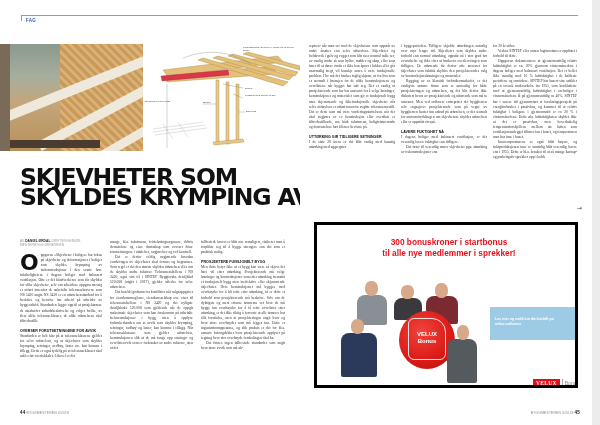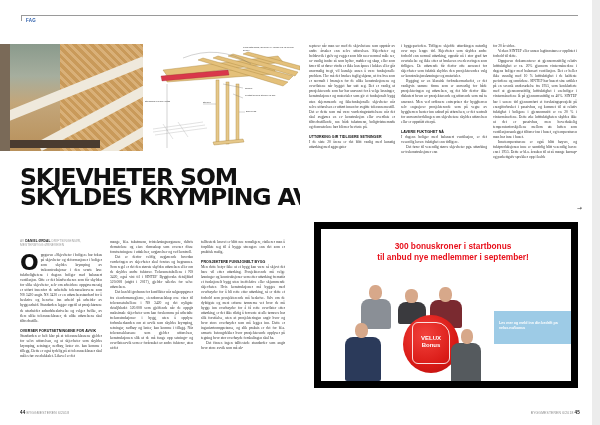--- a/index.html
+++ b/index.html
@@ -33,21 +33,21 @@
   .col p { text-indent: 5px; margin: 0; }
   .col p.noindent { text-indent: 0; }
   .col h3 { font-family: "Liberation Sans", sans-serif; font-weight: bold; font-size: 3.6px; line-height: 4.6px; color: #111; text-transform: uppercase; margin-top: 5px; margin-bottom: 0.5px; letter-spacing: 0.05px; text-align: left; }
   .dropcap { float: left; font-family: "DejaVu Sans", sans-serif; font-weight: 900; font-size: 22px; line-height: 17px; color: #111; margin: 1px 2px 0 0; }
 
   .folio-l { position: absolute; left: 20px; top: 410px; font-family: "Liberation Sans", sans-serif; font-size: 3.3px; color: #888; letter-spacing: 0.2px; }
   .folio-l b, .folio-r b { color: #111; font-size: 4.5px; }
   .folio-r { position: absolute; right: 12px; top: 410px; font-family: "Liberation Sans", sans-serif; font-size: 3.3px; color: #888; letter-spacing: 0.2px; }
   .arrow { position: absolute; left: 277px; top: 204px; font-family: "DejaVu Sans", sans-serif; font-size: 6px; color: #444; }
 
-  .ad { position: absolute; left: 14px; top: 222px; width: 264px; height: 166px; border: 7px solid #000000; background: #fff; overflow: hidden; }
+  .ad { position: absolute; left: 14px; top: 222px; width: 264px; height: 166px; border: 3px solid #000000; background: #fff; overflow: hidden; }
   .ad-title { position: absolute; left: 0; top: 12px; width: 264px; text-align: center; font-family: "Liberation Sans", sans-serif; font-weight: bold; font-size: 8.3px; line-height: 10.5px; color: #e8101b; }
   .ad-photo { position: absolute; left: 20px; top: 50px; width: 140px; height: 108px; background: #fff; }
   .ball { position: absolute; left: 62px; top: 36px; width: 56px; height: 58px; border-radius: 50%; background: radial-gradient(circle at 40% 35%, #f2423c 0%, #d91a16 60%, #b10e0c 100%); }
   .ball-text { position: absolute; left: 0; top: 20px; width: 56px; text-align: center; font-family: "Liberation Sans", sans-serif; font-weight: bold; font-size: 6px; line-height: 6.8px; color: #fff; }
   .thumb { position: absolute; left: 9px; top: 7px; width: 38px; height: 42px; border: 1.2px solid #fff; border-radius: 6px 14px 6px 6px; opacity: 0.85; }
   .person { position: absolute; }
   .person .head { position: absolute; border-radius: 45%; background: #d7a88a; }
   .person .body { position: absolute; border-radius: 8px 8px 2px 2px; }
   .ad-cta { position: absolute; left: 173px; top: 82px; width: 91px; height: 33px; background: #9dcbe6; }
   .ad-cta-text { position: absolute; left: 5px; top: 10px; width: 84px; font-family: "Liberation Sans", sans-serif; font-weight: bold; font-size: 3.6px; line-height: 5.2px; color: #fff; }
@@ -175,21 +175,21 @@
       <p>Verken SINTEF eller annen lagtinnstans er opplistet i forhold til dette.</p>
       <p>Oppgaven dokumenterer at gjennomsnittlig relativ luftfuktighet er ca. 20% gjennom vintermånedene i dagens boliger med balansert ventilasjon. Det er heller ikke uvanlig med 10 % luftfuktighet i de kaldeste periodene og områdene. SINTEF har basert sine artikler på en svensk undersøkelse fra 1955, som konkluderte med at gjennomsnittlig luftfuktighet i eneboliger i vintermånedene lå på gjennomsnittlig ca 40%. SINTEF har i senere tid gjennomført et forskningsprosjekt på energiforbruket i passivhus, og kommet til at relativ fuktighet i boligene i gjennomsnitt er ca 20 % i vintermånedene. Dette øke luftfuktigheten skyldes ikke at det er passivhus, men hovedsakelig temperaturforskjellene mellom ute luften som ventilasjonsanlegget tilfører inn i huset, og temperaturen man har inne i huset.</p>
       <p>Innetemperaturene er også blitt høyere, og fuktproduksjonen inne er samtidig blitt vesentlig lavere enn i 1955. Dette er bl.a. årsaken til at så mange karnap- og parkettgulv sprekker opp i kalde</p>
     </div>
 
     <div class="arrow">→</div>
 
     <div class="ad">
       <div class="ad-title">
         <div>300 bonuskroner i startbonus</div>
-        <div>til anbud nye medlemmer i september!</div>
+        <div>til alle nye medlemmer i sprekker!</div>
       </div>
 
       <div class="ad-photo">
         <div class="person" style="left:28px;top:6px;">
           <div class="body" style="left:-8px;top:14px;width:30px;height:30px;background:#8a8f96;"></div>
           <div class="head" style="left:0;top:0;width:13px;height:15px;"></div>
         </div>
         <div class="person" style="left:64px;top:10px;">
           <div class="body" style="left:-7px;top:13px;width:28px;height:22px;background:#3a3a3e;"></div>
           <div class="head" style="left:0;top:0;width:13px;height:14px;"></div>

